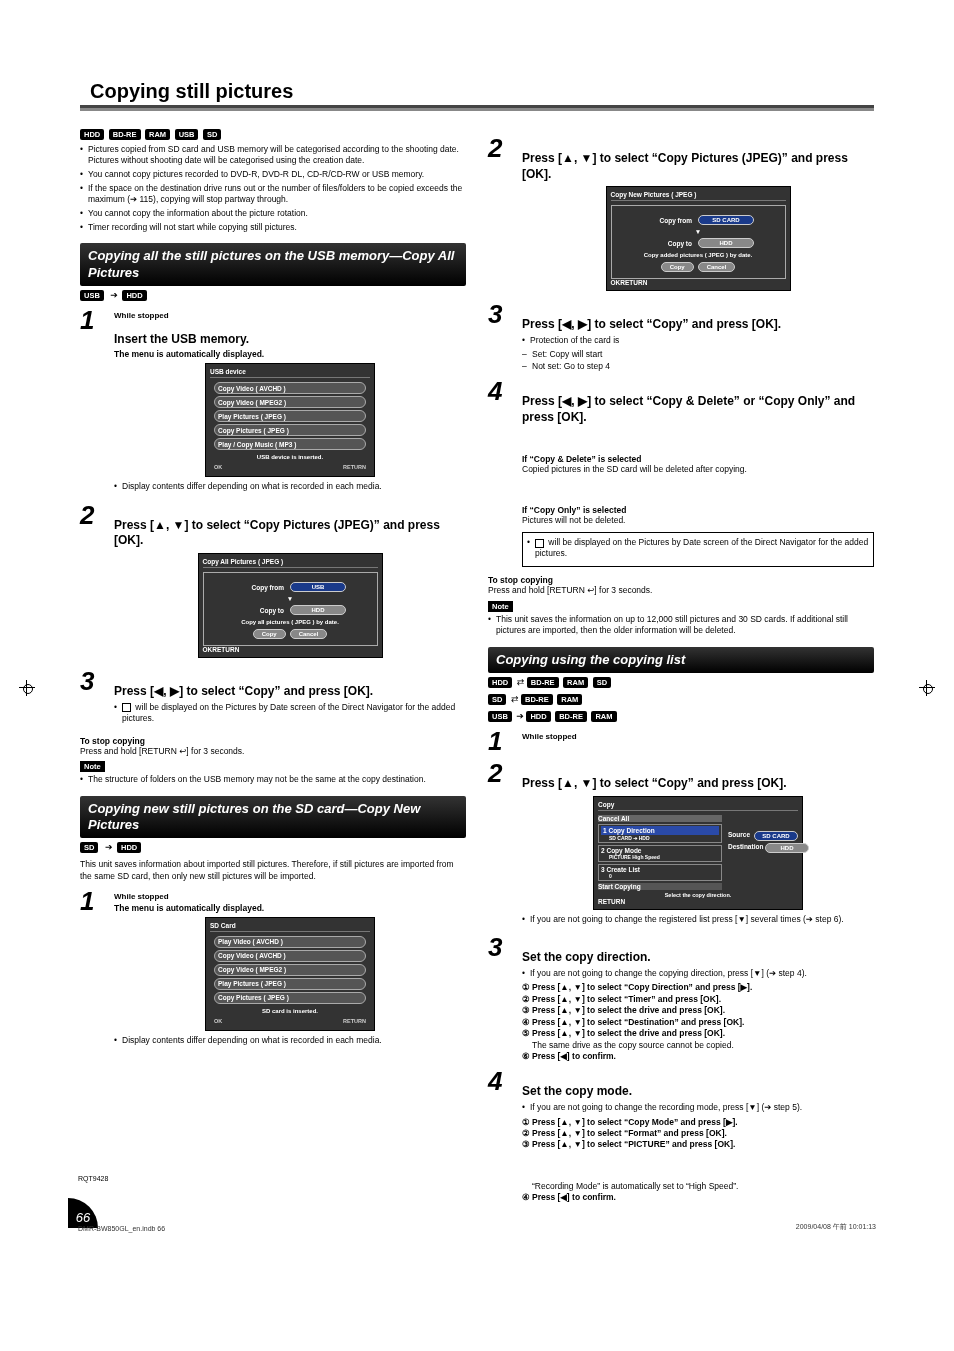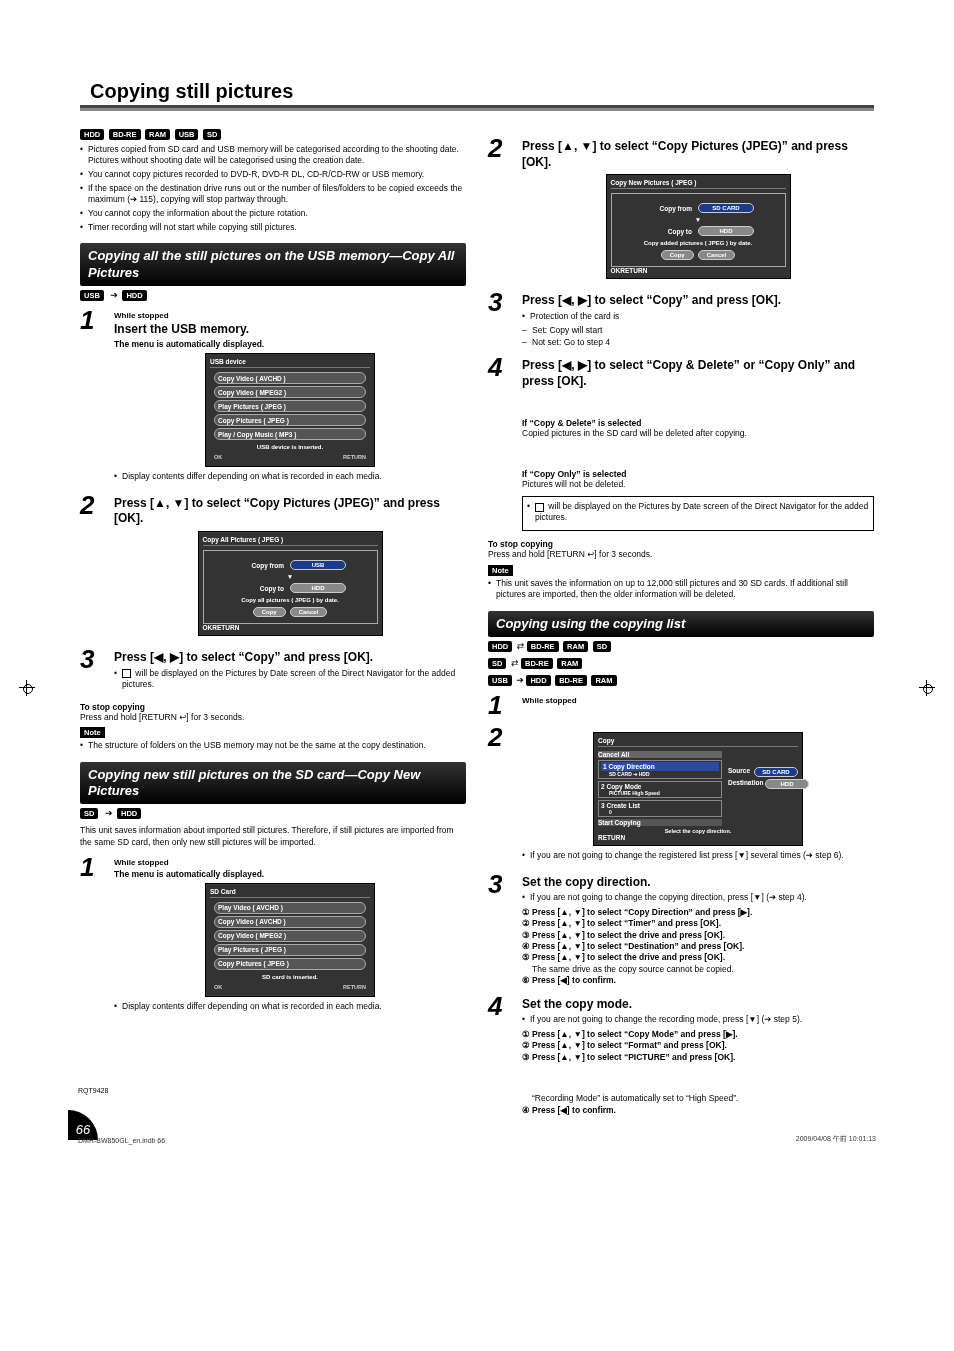--- a/index.html
+++ b/index.html
@@ -93,21 +93,21 @@
   }
   .step-body { flex: 1; padding-top: 4px; }
   .step-kicker {
     font-size: 8px;
     font-weight: bold;
     margin-bottom: 2px;
   }
   .step-main-b {
     font-size: 12px;
     font-weight: bold;
-    margin: 0 0 2px 0;
+    margin: 12px 0 2px 0;
     line-height: 1.3;
   }
   .step-sub-b {
     font-size: 8.5px;
     font-weight: bold;
     margin: 0 0 4px 0;
   }
   .ui-panel {
     background: #333;
     color: #fff;
@@ -478,20 +478,21 @@
     <div class="step">
       <div class="step-num">1</div>
       <div class="step-body">
         <div class="step-kicker">While stopped</div>
       </div>
     </div>
 
     <div class="step">
       <div class="step-num">2</div>
       <div class="step-body">
+        <div class="step-main-b">Press [▲, ▼] to select “Copy” and press [OK].</div>
         <div class="copy-panel" style="width:200px;">
           <div class="panel-title">Copy</div>
           <div style="display:flex; gap:6px;">
             <div style="flex:1;">
               <div class="menu-item" style="background:#666;">Cancel All</div>
               <div style="border:1px solid #888;margin:2px 0;padding:1px 2px;">
                 <div style="background:#2a4aa8;padding:1px 2px;"><b>1</b> <span>Copy Direction</span></div>
                 <div style="font-size:5px;padding-left:8px;">SD CARD ➔ HDD</div>
               </div>
               <div style="border:1px solid #888;margin:2px 0;padding:1px 2px;">

